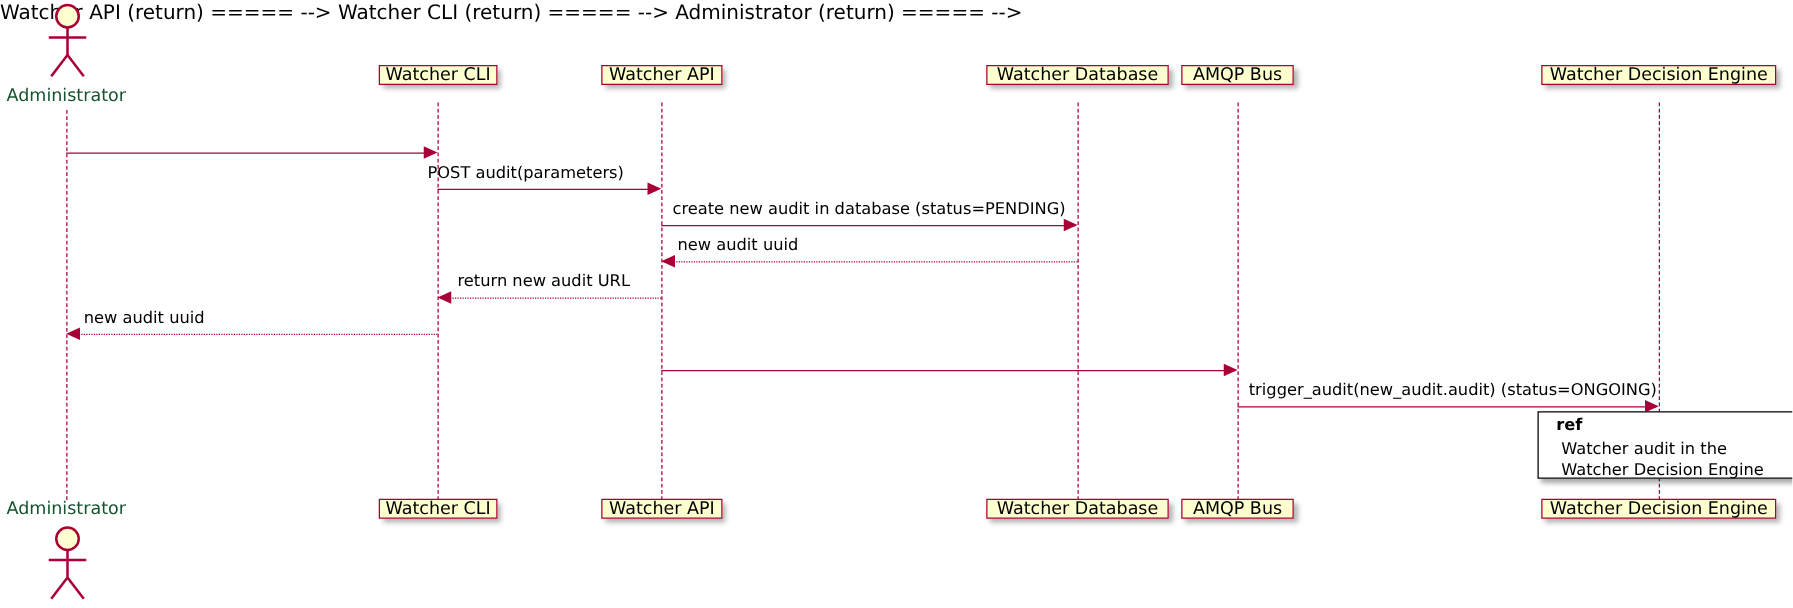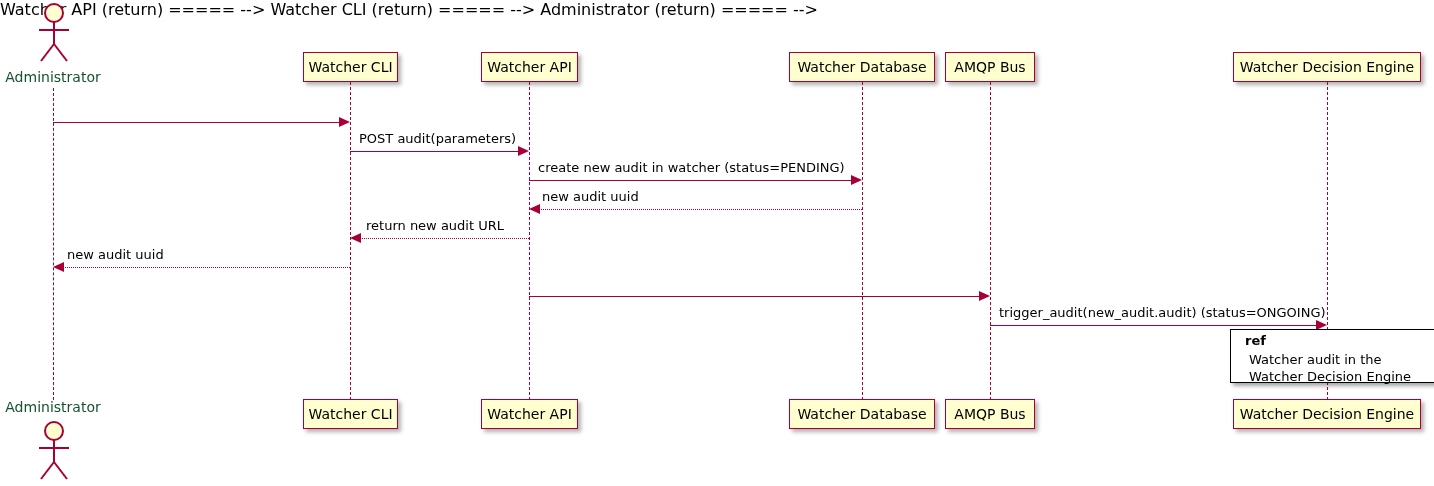--- a/index.html
+++ b/index.html
@@ -21,21 +21,21 @@
     position: absolute;
     box-sizing: border-box;
     background: #FEFECE;
     border: 1.5px solid #A80036;
     color: #000000;
     font-size: 14px;
     line-height: 1;
     display: flex;
     align-items: center;
     justify-content: center;
-    height: 30px;
+    height: 16px;
     box-shadow: 3px 3px 4px rgba(0,0,0,0.30);
     white-space: nowrap;
     padding: 0 9px;
   }
 
   
   .actor-fig {
     position: absolute;
   }
   .actor-label {
@@ -164,26 +164,26 @@
   <div class="lifeline" style="left:990px; top:82px; height:318px;"></div>
   <div class="lifeline" style="left:1327px; top:82px; height:318px;"></div>
 
   
   <div class="msg-line" style="left:53px; top:122px; width:295px;"></div>
   <div class="arrow-head right" style="left:339px; top:117px;"></div>
 
   
   <div class="msg-line" style="left:350px; top:151px; width:177px;"></div>
   <div class="arrow-head right" style="left:518px; top:146px;"></div>
-  <div class="msg-label" style="left:359px; top:131px;">POST audit(parameters)</div>
+  <div class="msg-label" style="left:342px; top:131px;">POST audit(parameters)</div>
 
   
   <div class="msg-line" style="left:529px; top:180px; width:331px;"></div>
   <div class="arrow-head right" style="left:851px; top:175px;"></div>
-  <div class="msg-label" style="left:538px; top:160px;">create new audit in watcher (status=PENDING)</div>
+  <div class="msg-label" style="left:538px; top:160px;">create new audit in database (status=PENDING)</div>
 
    Watcher API (return) ===== --&gt;
   <div class="msg-line dotted" style="left:531px; top:209px; width:331px;"></div>
   <div class="arrow-head left" style="left:529px; top:204px;"></div>
   <div class="msg-label" style="left:542px; top:189px;">new audit uuid</div>
 
    Watcher CLI (return) ===== --&gt;
   <div class="msg-line dotted" style="left:352px; top:238px; width:177px;"></div>
   <div class="arrow-head left" style="left:350px; top:233px;"></div>
   <div class="msg-label" style="left:366px; top:218px;">return new audit URL</div>

